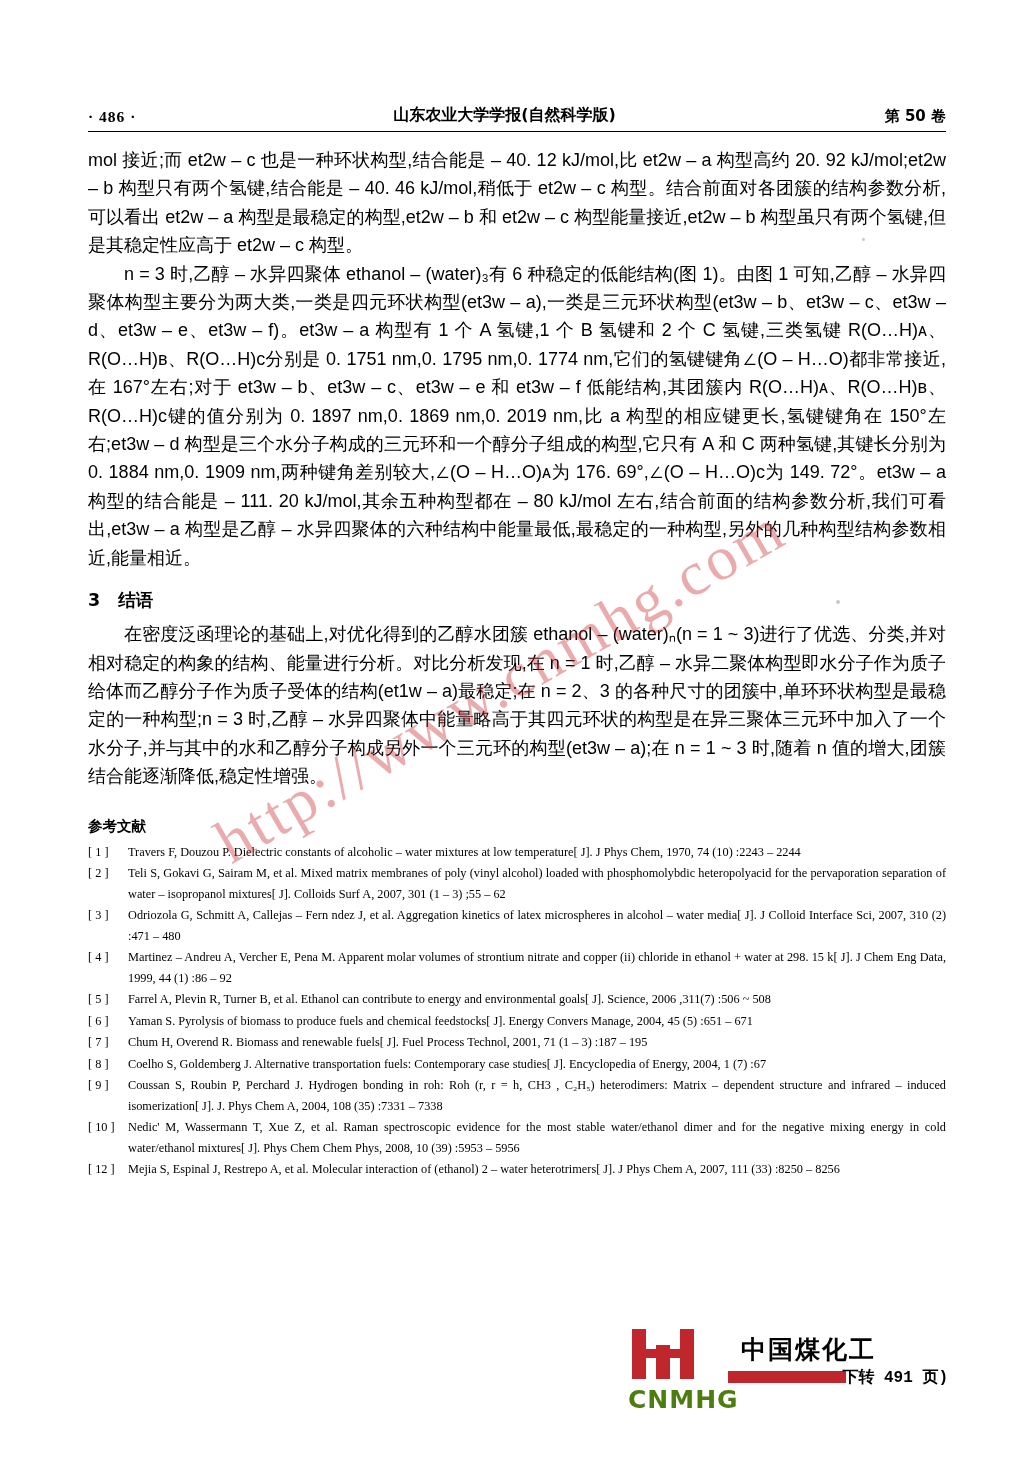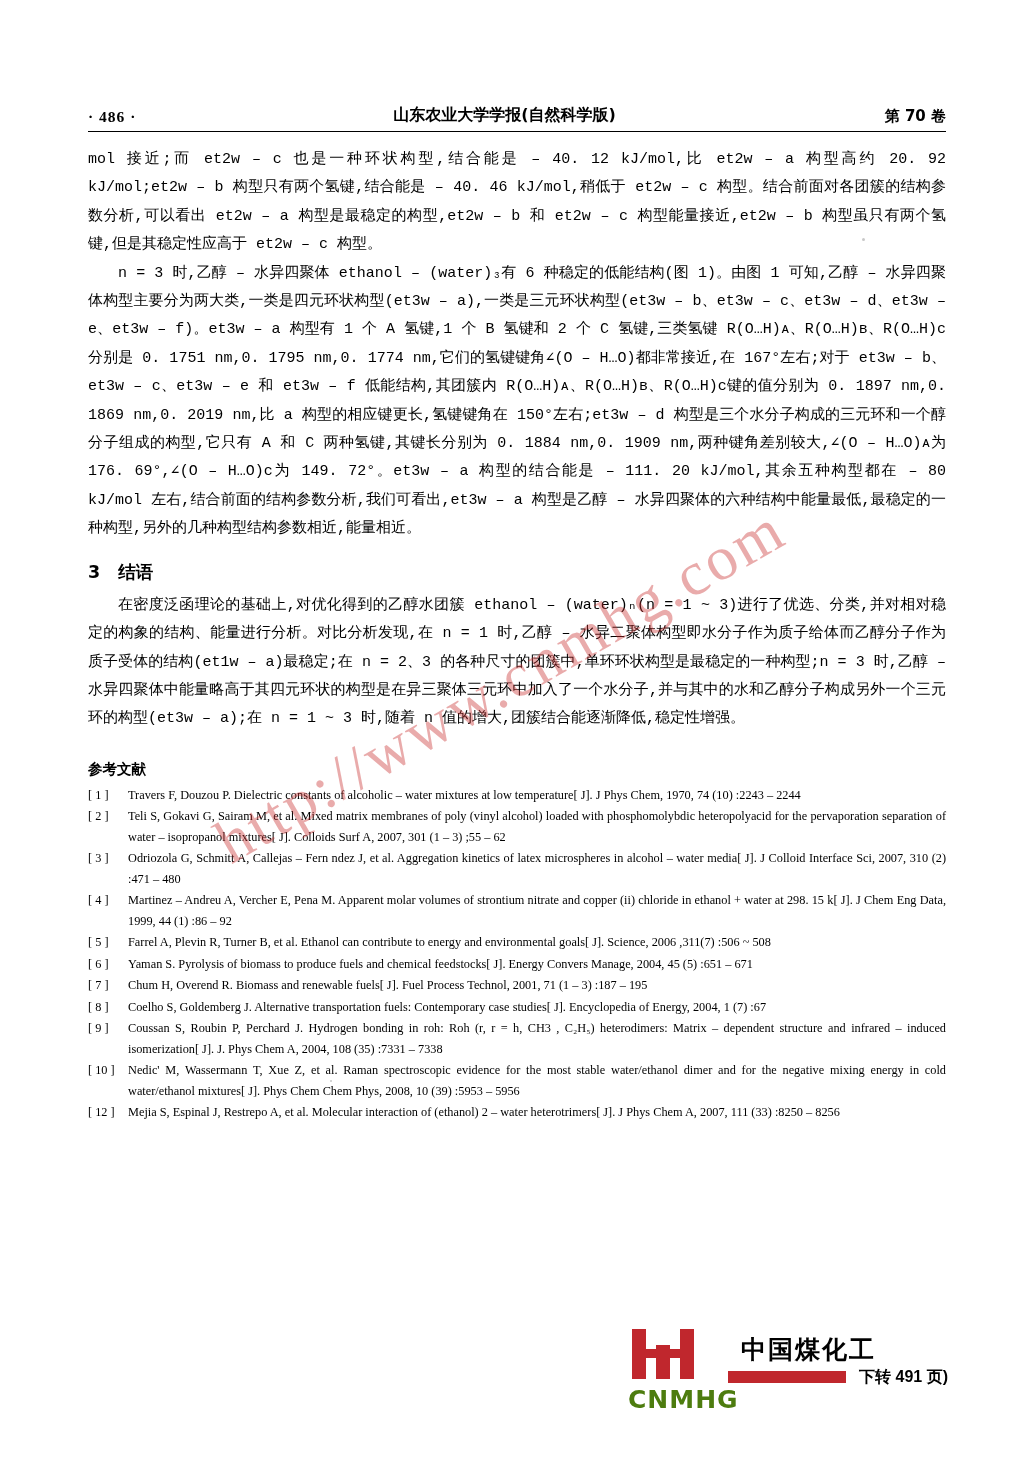--- a/index.html
+++ b/index.html
@@ -67,25 +67,25 @@
 
   
   .body-col {
     position: absolute;
     left: 88px;
     top: 146px;
     width: 858px;
   }
   p.para {
     margin: 0 0 0 0;
-    font-size: 15px;
+    font-size: 18px;
     line-height: 28.4px;
     text-align: justify;
     text-justify: inter-ideograph;
-    font-family: Liberation Mono, monospace;
+    font-family: Liberation Sans, sans-serif;
     letter-spacing: 0px;
   }
   p.indent { text-indent: 2em; }
 
   .sec-head {
     margin: 14px 0 6px 0;
     font-family: "DejaVu Sans", sans-serif;
     font-weight: bold;
     font-size: 17.5px;
     line-height: 28px;
@@ -121,21 +121,21 @@
   .ref-text {
     flex: 1 1 auto;
     text-align: justify;
   }
 
   
   .cont-note {
     position: absolute;
     right: 86px;
     bottom: 87px;
-    font-family: Liberation Sans, sans-serif;
+    font-family: Liberation Mono, monospace;
     font-weight: bold;
     font-size: 16px;
     white-space: nowrap;
   }
 
   
   .watermark {
     position: absolute;
     left: 150px;
     top: 470px;
@@ -226,21 +226,21 @@
   }
 </style>
 </head>
 <body>
 
 <div class="page">
 
   <div class="header">
     <span class="page-num">· 486 ·</span>
     <span class="journal-title">山东农业大学学报(自然科学版)</span>
-    <span class="volume">第 70 卷</span>
+    <span class="volume">第 50 卷</span>
   </div>
   <div class="header-rule"></div>
 
   <div class="body-col">
 
     <p class="para">mol 接近;而 et2w – c 也是一种环状构型,结合能是 – 40. 12 kJ/mol,比 et2w – a 构型高约 20. 92 kJ/mol;et2w – b 构型只有两个氢键,结合能是 – 40. 46 kJ/mol,稍低于 et2w – c 构型。结合前面对各团簇的结构参数分析,可以看出 et2w – a 构型是最稳定的构型,et2w – b 和 et2w – c 构型能量接近,et2w – b 构型虽只有两个氢键,但是其稳定性应高于 et2w – c 构型。</p>
     <p class="para indent">n = 3 时,乙醇 – 水异四聚体 ethanol – (water)₃有 6 种稳定的低能结构(图 1)。由图 1 可知,乙醇 – 水异四聚体构型主要分为两大类,一类是四元环状构型(et3w – a),一类是三元环状构型(et3w – b、et3w – c、et3w – d、et3w – e、et3w – f)。et3w – a 构型有 1 个 A 氢键,1 个 B 氢键和 2 个 C 氢键,三类氢键 R(O…H)ᴀ、R(O…H)ʙ、R(O…H)ᴄ分别是 0. 1751 nm,0. 1795 nm,0. 1774 nm,它们的氢键键角∠(O – H…O)都非常接近,在 167°左右;对于 et3w – b、et3w – c、et3w – e 和 et3w – f 低能结构,其团簇内 R(O…H)ᴀ、R(O…H)ʙ、R(O…H)ᴄ键的值分别为 0. 1897 nm,0. 1869 nm,0. 2019 nm,比 a 构型的相应键更长,氢键键角在 150°左右;et3w – d 构型是三个水分子构成的三元环和一个醇分子组成的构型,它只有 A 和 C 两种氢键,其键长分别为 0. 1884 nm,0. 1909 nm,两种键角差别较大,∠(O – H…O)ᴀ为 176. 69°,∠(O – H…O)ᴄ为 149. 72°。et3w – a 构型的结合能是 – 111. 20 kJ/mol,其余五种构型都在 – 80 kJ/mol 左右,结合前面的结构参数分析,我们可看出,et3w – a 构型是乙醇 – 水异四聚体的六种结构中能量最低,最稳定的一种构型,另外的几种构型结构参数相近,能量相近。</p>
 
     <div class="sec-head">
       <span class="num">3</span><span>结语</span>

